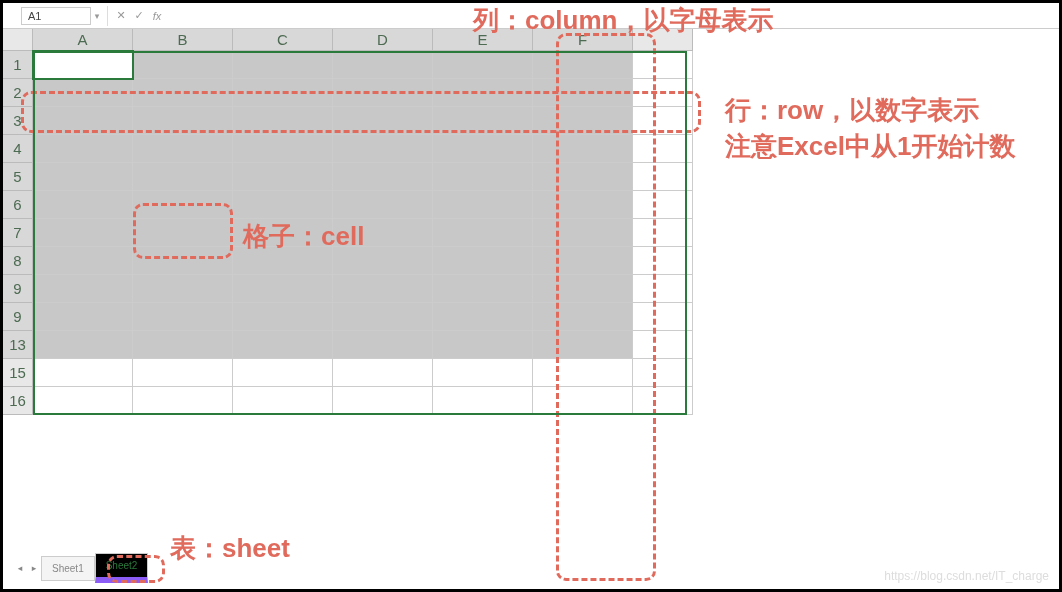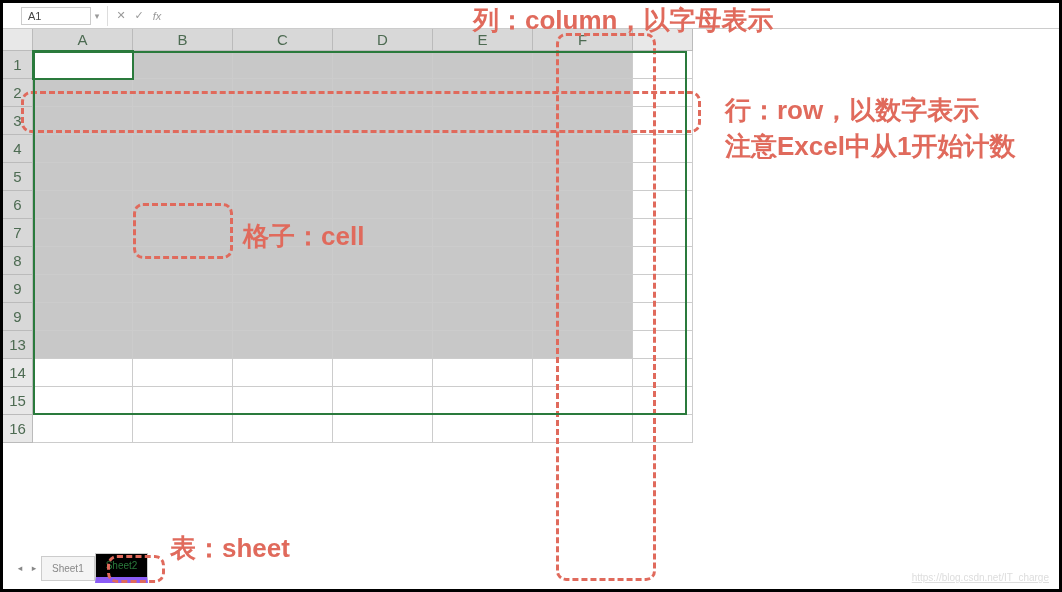--- a/index.html
+++ b/index.html
@@ -142,22 +142,21 @@
       font-size: 26px;
       font-weight: 700;
       white-space: nowrap;
     }
     
     .watermark {
       position: absolute;
       right: 10px;
       bottom: 6px;
       color: #ddd;
-      font-size: 10px;
-      text-decoration: underline;
+      font-size: 12px;
     }
   </style>
 </head>
 <body>
 
 <div class="formula-bar">
   <div class="name-box">A1</div>
   <div class="name-box-arrow">▾</div>
   <div class="fb-sep"></div>
   <div class="fb-icon">✕</div>
@@ -281,30 +280,20 @@
       <div class="row-header selected">13</div>
       <div class="cell selected-range"></div>
       <div class="cell selected-range"></div>
       <div class="cell selected-range"></div>
       <div class="cell selected-range"></div>
       <div class="cell selected-range"></div>
       <div class="cell selected-range"></div>
       <div class="cell" style="width:60px"></div>
     </div>
   <div class="row">
-      <div class="row-header">14</div>
-      <div class="cell"></div>
-      <div class="cell"></div>
-      <div class="cell"></div>
-      <div class="cell"></div>
-      <div class="cell"></div>
-      <div class="cell"></div>
-      <div class="cell" style="width:60px"></div>
-    </div>
-  <div class="row">
       <div class="row-header">15</div>
       <div class="cell"></div>
       <div class="cell"></div>
       <div class="cell"></div>
       <div class="cell"></div>
       <div class="cell"></div>
       <div class="cell"></div>
       <div class="cell" style="width:60px"></div>
     </div>
   <div class="row">

